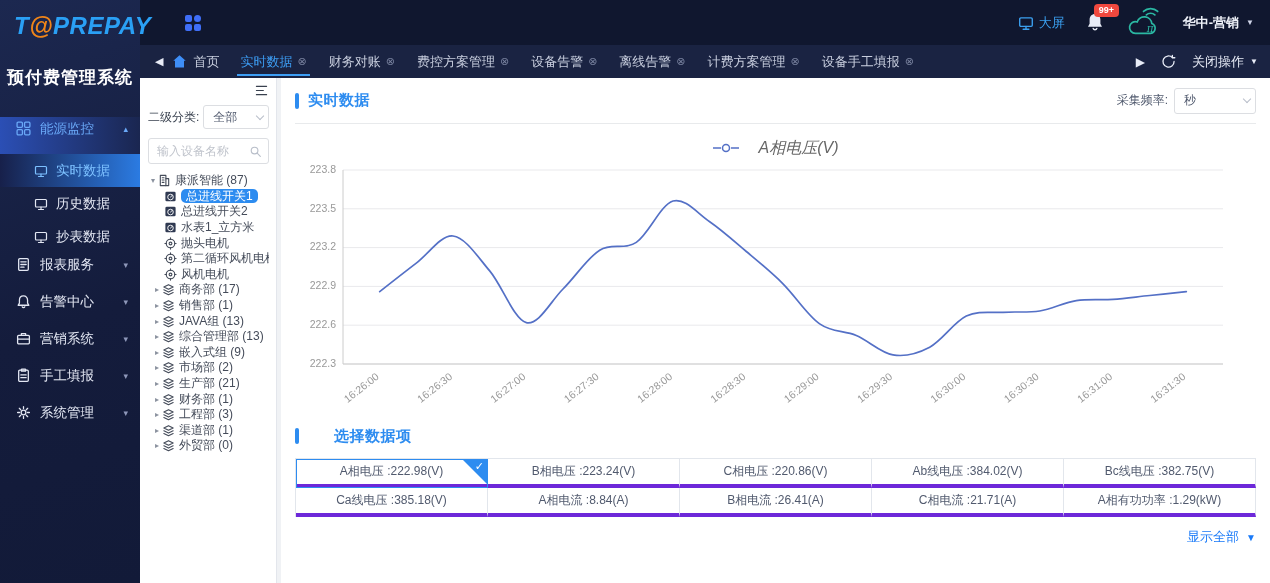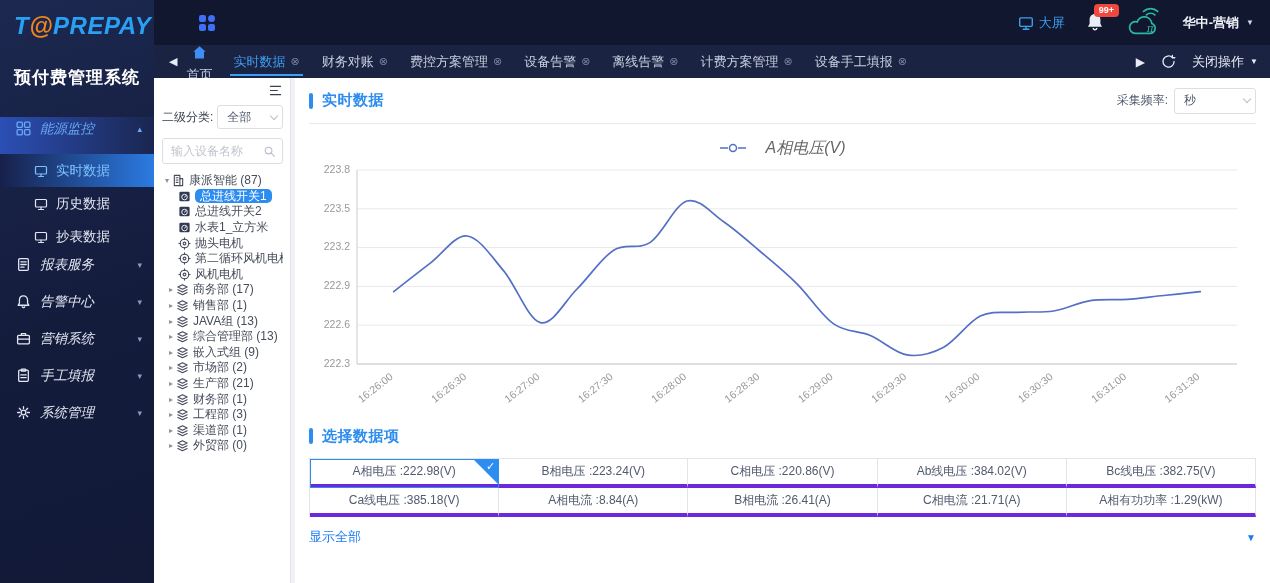--- a/index.html
+++ b/index.html
@@ -1,26 +1,26 @@
 <!DOCTYPE html>
 <html><head>
 <meta charset="utf-8">
 <style>
   * { box-sizing: border-box; margin: 0; padding: 0; }
   html,body { width:1270px; height:583px; overflow:hidden; }
   body { font-family:"Liberation Sans","DejaVu Sans",sans-serif; background:#f0f2f5; font-size:13px; }
   .app { display:flex; width:1270px; height:583px; }
 
   
-  .sidebar { width:154px; flex-shrink:0; background:linear-gradient(160deg,#1c2850 0%,#141c3c 55%,#121a38 100%); color:#dfe4f2; position:relative; }
+  .sidebar { width:140px; flex-shrink:0; background:linear-gradient(160deg,#1c2850 0%,#141c3c 55%,#121a38 100%); color:#dfe4f2; position:relative; }
   .logo { padding:12px 0 0 14px; font-size:24px; font-weight:bold; font-style:italic; letter-spacing:.5px; white-space:nowrap; }
   .logo .lt { color:#2aa0f5; } .logo .la { color:#f08519; } .logo .lr { color:#2aa0f5; }
   .sys-title { text-align:center; font-size:17px; font-weight:bold; color:#ffffff; margin-top:26px; letter-spacing:1px; }
   .menu { margin-top:28px; font-size:13.5px; }
-  .menu-section { height:37px; display:flex; align-items:center; padding:0 12px 14px 16px; cursor:pointer; color:#e3e7f3;font-style:italic; }
+  .menu-section { height:37px; display:flex; align-items:center; padding:0 12px 14px 16px; cursor:pointer; color:#e3e7f3; }
   .menu-section .mi { width:15px; height:15px; margin-right:9px; display:inline-flex; }
   .menu-section .chev { margin-left:auto; font-size:9px; color:#8f98ba; }
   .menu-section.active { background:linear-gradient(90deg,#2b4fb5 0%,#1a2650 100%); color:#6aa9f8; }
   .menu-section.active .chev { color:#6aa9f8; }
   .menu-sub { height:33px; display:flex; align-items:center; padding-left:34px; cursor:pointer; color:#e3e7f3; }
   .menu-sub .mi { width:14px; height:14px; margin-right:8px; display:inline-flex; }
   .menu-sub.active { background:linear-gradient(90deg,#17204a 0%,#2b7be2 100%); color:#7cc0ff; }
 
   
   .right-col { flex:1; display:flex; flex-direction:column; min-width:0; }
@@ -31,21 +31,21 @@
   .bigscreen .mi { width:16px; height:16px; display:inline-flex; }
   .bell-wrap { position:relative; cursor:pointer; width:20px; height:22px; color:#e8ecf7; }
   .badge { position:absolute; top:-8px; left:9px; background:#f0483e; color:#fff; font-size:9px; line-height:13px; padding:0 5px; border-radius:4px; font-weight:bold; }
   .cloud-logo { width:38px; height:34px; display:inline-flex; cursor:pointer; }
   .user { display:flex; align-items:center; gap:7px; color:#eef1f8; font-size:13px; font-weight:bold; cursor:pointer; }
   .user .caret { font-size:8px; color:#cfd4e8; }
 
   
   .tabbar { height:33px; background:#1a2342; display:flex; align-items:center; color:#c8cede; font-size:13px; flex-shrink:0; padding:0 12px 0 8px; }
   .back-caret { font-size:11px; color:#e8ecf7; padding:0 7px; cursor:pointer; }
-  .home-tab { display:flex; align-items:center; gap:6px; padding:0 10px 0 2px; cursor:pointer; height:100%;flex-direction:column; }
+  .home-tab { display:flex; align-items:center; gap:6px; padding:0 10px 0 2px; cursor:pointer; height:100%; }
   .home-tab .mi { width:15px; height:15px; display:inline-flex; }
   .tab { display:flex; align-items:center; gap:5px; padding:0 11px; height:100%; cursor:pointer; position:relative; white-space:nowrap; }
   .tab .x { font-size:11px; color:#79829f; }
   .tab.active { color:#3d9ef5; }
   .tab.active::after { content:""; position:absolute; left:8px; right:8px; bottom:2px; height:2px; background:#3d9ef5; }
   .tab-right { margin-left:auto; display:flex; align-items:center; gap:16px; color:#e8ecf7; }
   .play { font-size:12px; cursor:pointer; }
   .refresh-i { width:15px; height:15px; display:inline-flex; cursor:pointer; }
   .close-ops { display:flex; align-items:center; gap:6px; cursor:pointer; }
   .close-ops .caret { font-size:8px; }
@@ -77,27 +77,27 @@
   
   .main { flex:1; background:#fff; margin-left:4px; padding:0 14px; min-width:0; overflow:hidden; }
   .section-head { display:flex; align-items:center; height:45px; }
   .blue-bar { width:4px; height:16px; background:#2d8cf0; border-radius:2px; margin-right:9px; }
   .sec-title { color:#2d8cf0; font-size:15px; font-weight:bold; letter-spacing:.5px; }
   .freq { margin-left:auto; display:flex; align-items:center; font-size:12px; color:#515a6e; gap:6px; }
   .freq .mini-select { width:82px; flex:none; height:26px; color:#515a6e; }
   .h-divider { height:1px; background:#e8eaec; }
   .legend { display:flex; justify-content:center; align-items:center; gap:20px; margin-top:16px; height:16px; font-size:16px; color:#666;font-style:italic; }
   .chart-wrap { margin-top:2px; }
-  .sec2 { height:40px; }
+  .sec2 { height:40px;gap:26px; }
   .grid-table { display:grid; grid-template-columns:repeat(5,1fr); border-top:1px solid #e2e6ec; border-left:1px solid #e2e6ec; margin-top:2px; }
   .dcell { height:29px; display:flex; align-items:center; justify-content:center; font-size:12px; color:#515a6e; border-right:1px solid #e2e6ec; border-bottom:4px solid #6d28d9; position:relative; cursor:pointer; background:#fff; }
   .dcell.selected { outline:1.5px solid #2d8cf0; outline-offset:-1.5px; }
   .dcell .corner { position:absolute; top:0; right:0; width:0; height:0; border-top:25px solid #2d8cf0; border-left:25px solid transparent; }
   .dcell .check { position:absolute; top:1px; right:3px; color:#fff; font-size:11px; font-weight:bold; }
-  .show-all { display:flex; justify-content:space-between; align-items:center; gap:7px; color:#1a7af8; font-size:13px; margin-top:11px; cursor:pointer; }
+  .show-all { display:flex; justify-content:flex-end; align-items:center; gap:7px; color:#1a7af8; font-size:13px; margin-top:11px; cursor:pointer; }
   .show-all .caret { font-size:10px; color:#1a7af8; }
 
   svg { display:block; }
   .axis-text { fill:#999; font-size:10.5px; font-family:"Liberation Sans","DejaVu Sans",sans-serif; }
 </style>
 </head>
 <body>
 
 <div class="app">
 

